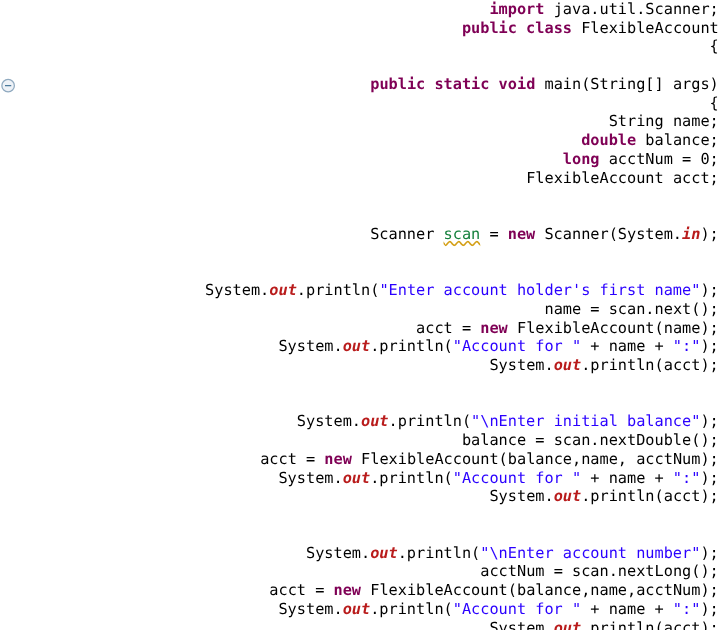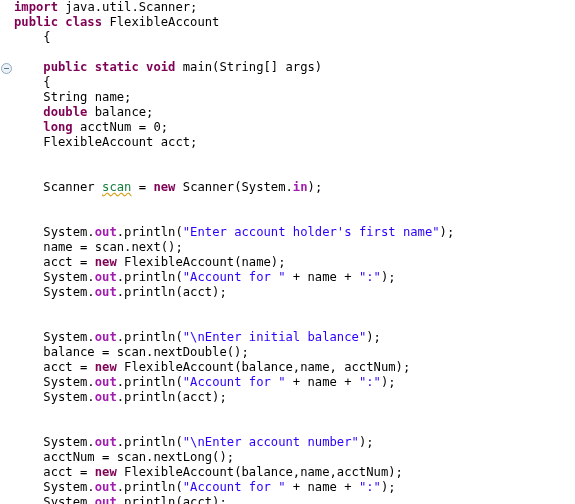--- a/index.html
+++ b/index.html
@@ -60,26 +60,27 @@
     height: 504px;
     font-size: 12.2px;
     line-height: 15px;
     white-space: pre;
     color: #000000;
     letter-spacing: 0px;
   }
   .ln {
     height: 15px;
     white-space: pre;
+    text-align: right;
   }
 
   
   .kw     { color: #7f0055; font-weight: bold; }
   .str    { color: #2a00ff; }
-  .fld    { color: #a21caf; font-weight: bold; }
+  .fld    { color: #b91c1c; font-weight: bold; font-style: italic; }
   .pl     { color: #000000; }
   .warn   {
     color: #15803d;
     text-decoration: underline wavy #d4a017;
     text-decoration-skip-ink: none;
   }
 </style>
 </head>
 <body>
 

